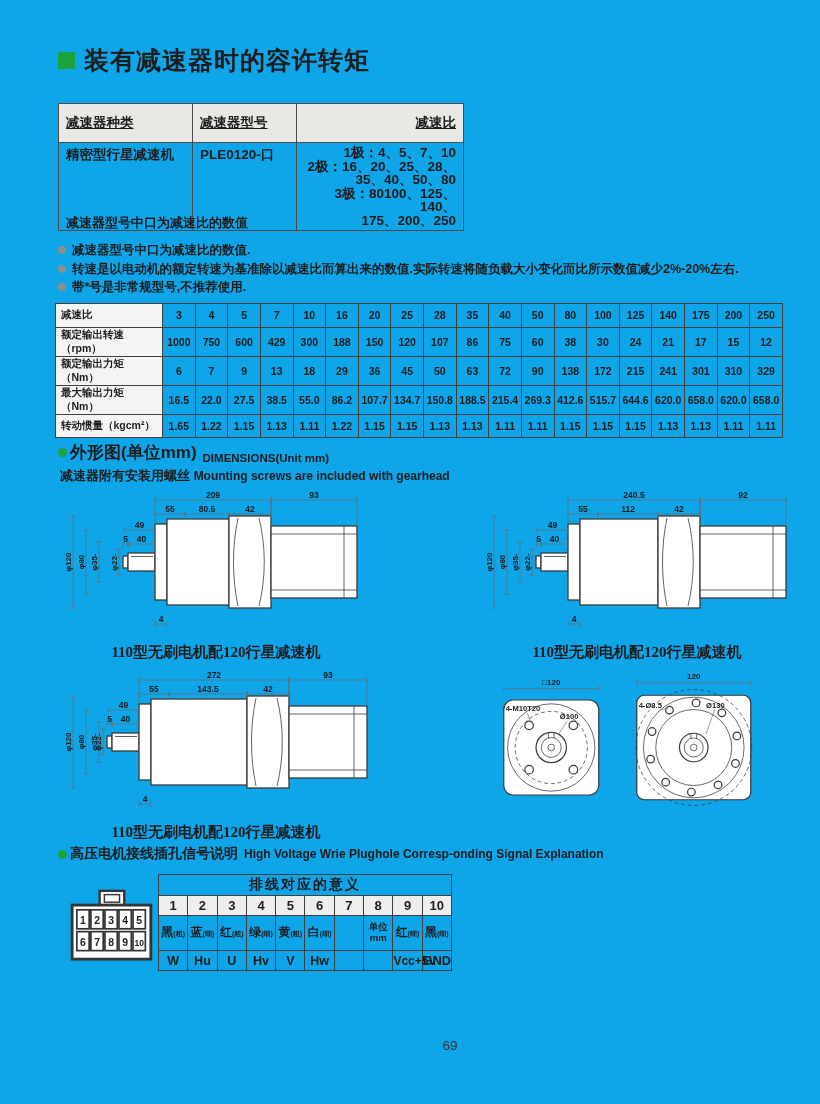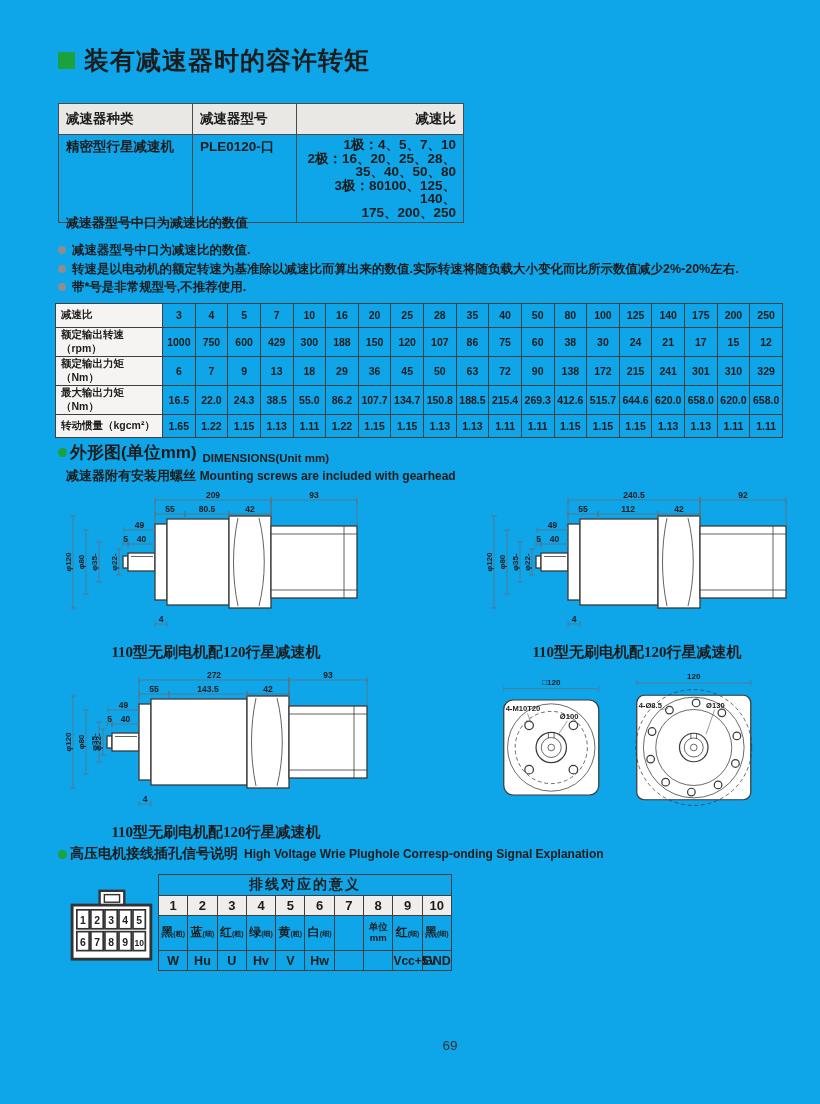--- a/index.html
+++ b/index.html
@@ -10,21 +10,21 @@
   
   .title-block { position:absolute; left:58px; top:44px; }
   .title-row { display:flex; align-items:center; }
   .green-square { width:17px; height:17px; background:#1ba23c; margin-right:9px; }
   .title-cn { font-size:25px; font-weight:bold; letter-spacing:1px; }
   .title-en { font-size:15px; font-weight:bold; margin-left:26px; margin-top:2px; letter-spacing:0.2px; }
 
   
   .ghd-table { position:absolute; left:58px; top:103px; width:405px; border-collapse:collapse; table-layout:fixed; }
   .ghd-table th, .ghd-table td { border:1.5px solid #4a4a4a; font-size:13.5px; font-weight:bold; padding:3px 7px; vertical-align:top; }
-  .ghd-table th { background:#e9e8e5; height:31px; text-align:left; vertical-align:middle; }
+  .ghd-table th { background:#e9e8e5; height:39px; text-align:left; vertical-align:middle;text-decoration:underline; }
   .ghd-table th.ratio-h { text-align:right; }
   .ghd-table td { height:68px; }
   .ghd-ratio { text-align:right; font-size:11px; line-height:13.5px; padding-top:2px; }
   .ghd-footnote { position:absolute; left:66px; top:214px; font-size:13px; font-weight:bold; }
 
   
   .notes { position:absolute; left:58px; top:243px; }
   .note-line { display:flex; align-items:flex-start; margin-bottom:4px; font-size:12.5px; font-weight:bold; line-height:14.5px; }
   .gray-dot { width:8px; height:8px; border-radius:50%; background:#8e8e8c; margin:3px 6px 0 0; flex:none; }
 
@@ -32,21 +32,21 @@
   .spec { position:absolute; left:55px; top:303px; width:728px; border-collapse:collapse; table-layout:fixed; }
   .spec th, .spec td { border:1.4px solid #3f3f3f; height:23.5px; font-size:10.5px; font-weight:bold; text-align:center; padding:0 1px; }
   .spec th { text-align:left; padding-left:5px; background:#f5f4f2; font-size:10.5px; }
 
   
   .dim-head { position:absolute; left:58px; top:441px; }
   .dim-h1 { display:flex; align-items:center; }
   .green-dot { width:9px; height:9px; border-radius:50%; background:#1ba23c; margin-right:3px; flex:none; }
   .dim-cn { font-size:17px; font-weight:bold; }
   .dim-en { font-size:11.5px; font-weight:bold; margin-left:6px; margin-top:11px; }
-  .dim-h2 { font-size:13px; font-weight:bold; margin-top:3px; margin-left:8px; }
+  .dim-h2 { font-size:13px; font-weight:bold; margin-top:3px; margin-left:2px; }
   .dim-h2 .en { font-size:12px; }
 
   
   .fig { position:absolute; }
   #fig1 { left:55px; top:486px; } #fig2 { left:476px; top:486px; }
   #fig3 { left:55px; top:666px; } #fig4 { left:482px; top:662px; }
   .fig-caption { width:322px; text-align:center; font-family:"Liberation Serif","DejaVu Serif",serif;
                  font-size:15px; font-weight:bold; margin-top:1px; }
   svg .sh  { fill:#fff; stroke:#3a3a3a; stroke-width:1.3; }
   svg .thin{ fill:none; stroke:#3a3a3a; stroke-width:0.8; }
@@ -194,21 +194,21 @@
           <td>215</td>
           <td>241</td>
           <td>301</td>
           <td>310</td>
           <td>329</td>
         </tr>
     <tr>
       <th>最大输出力矩（Nm）</th>
           <td>16.5</td>
           <td>22.0</td>
-          <td>24.3</td>
+          <td>27.5</td>
           <td>38.5</td>
           <td>55.0</td>
           <td>86.2</td>
           <td>107.7</td>
           <td>134.7</td>
           <td>150.8</td>
           <td>188.5</td>
           <td>215.4</td>
           <td>269.3</td>
           <td>412.6</td>

